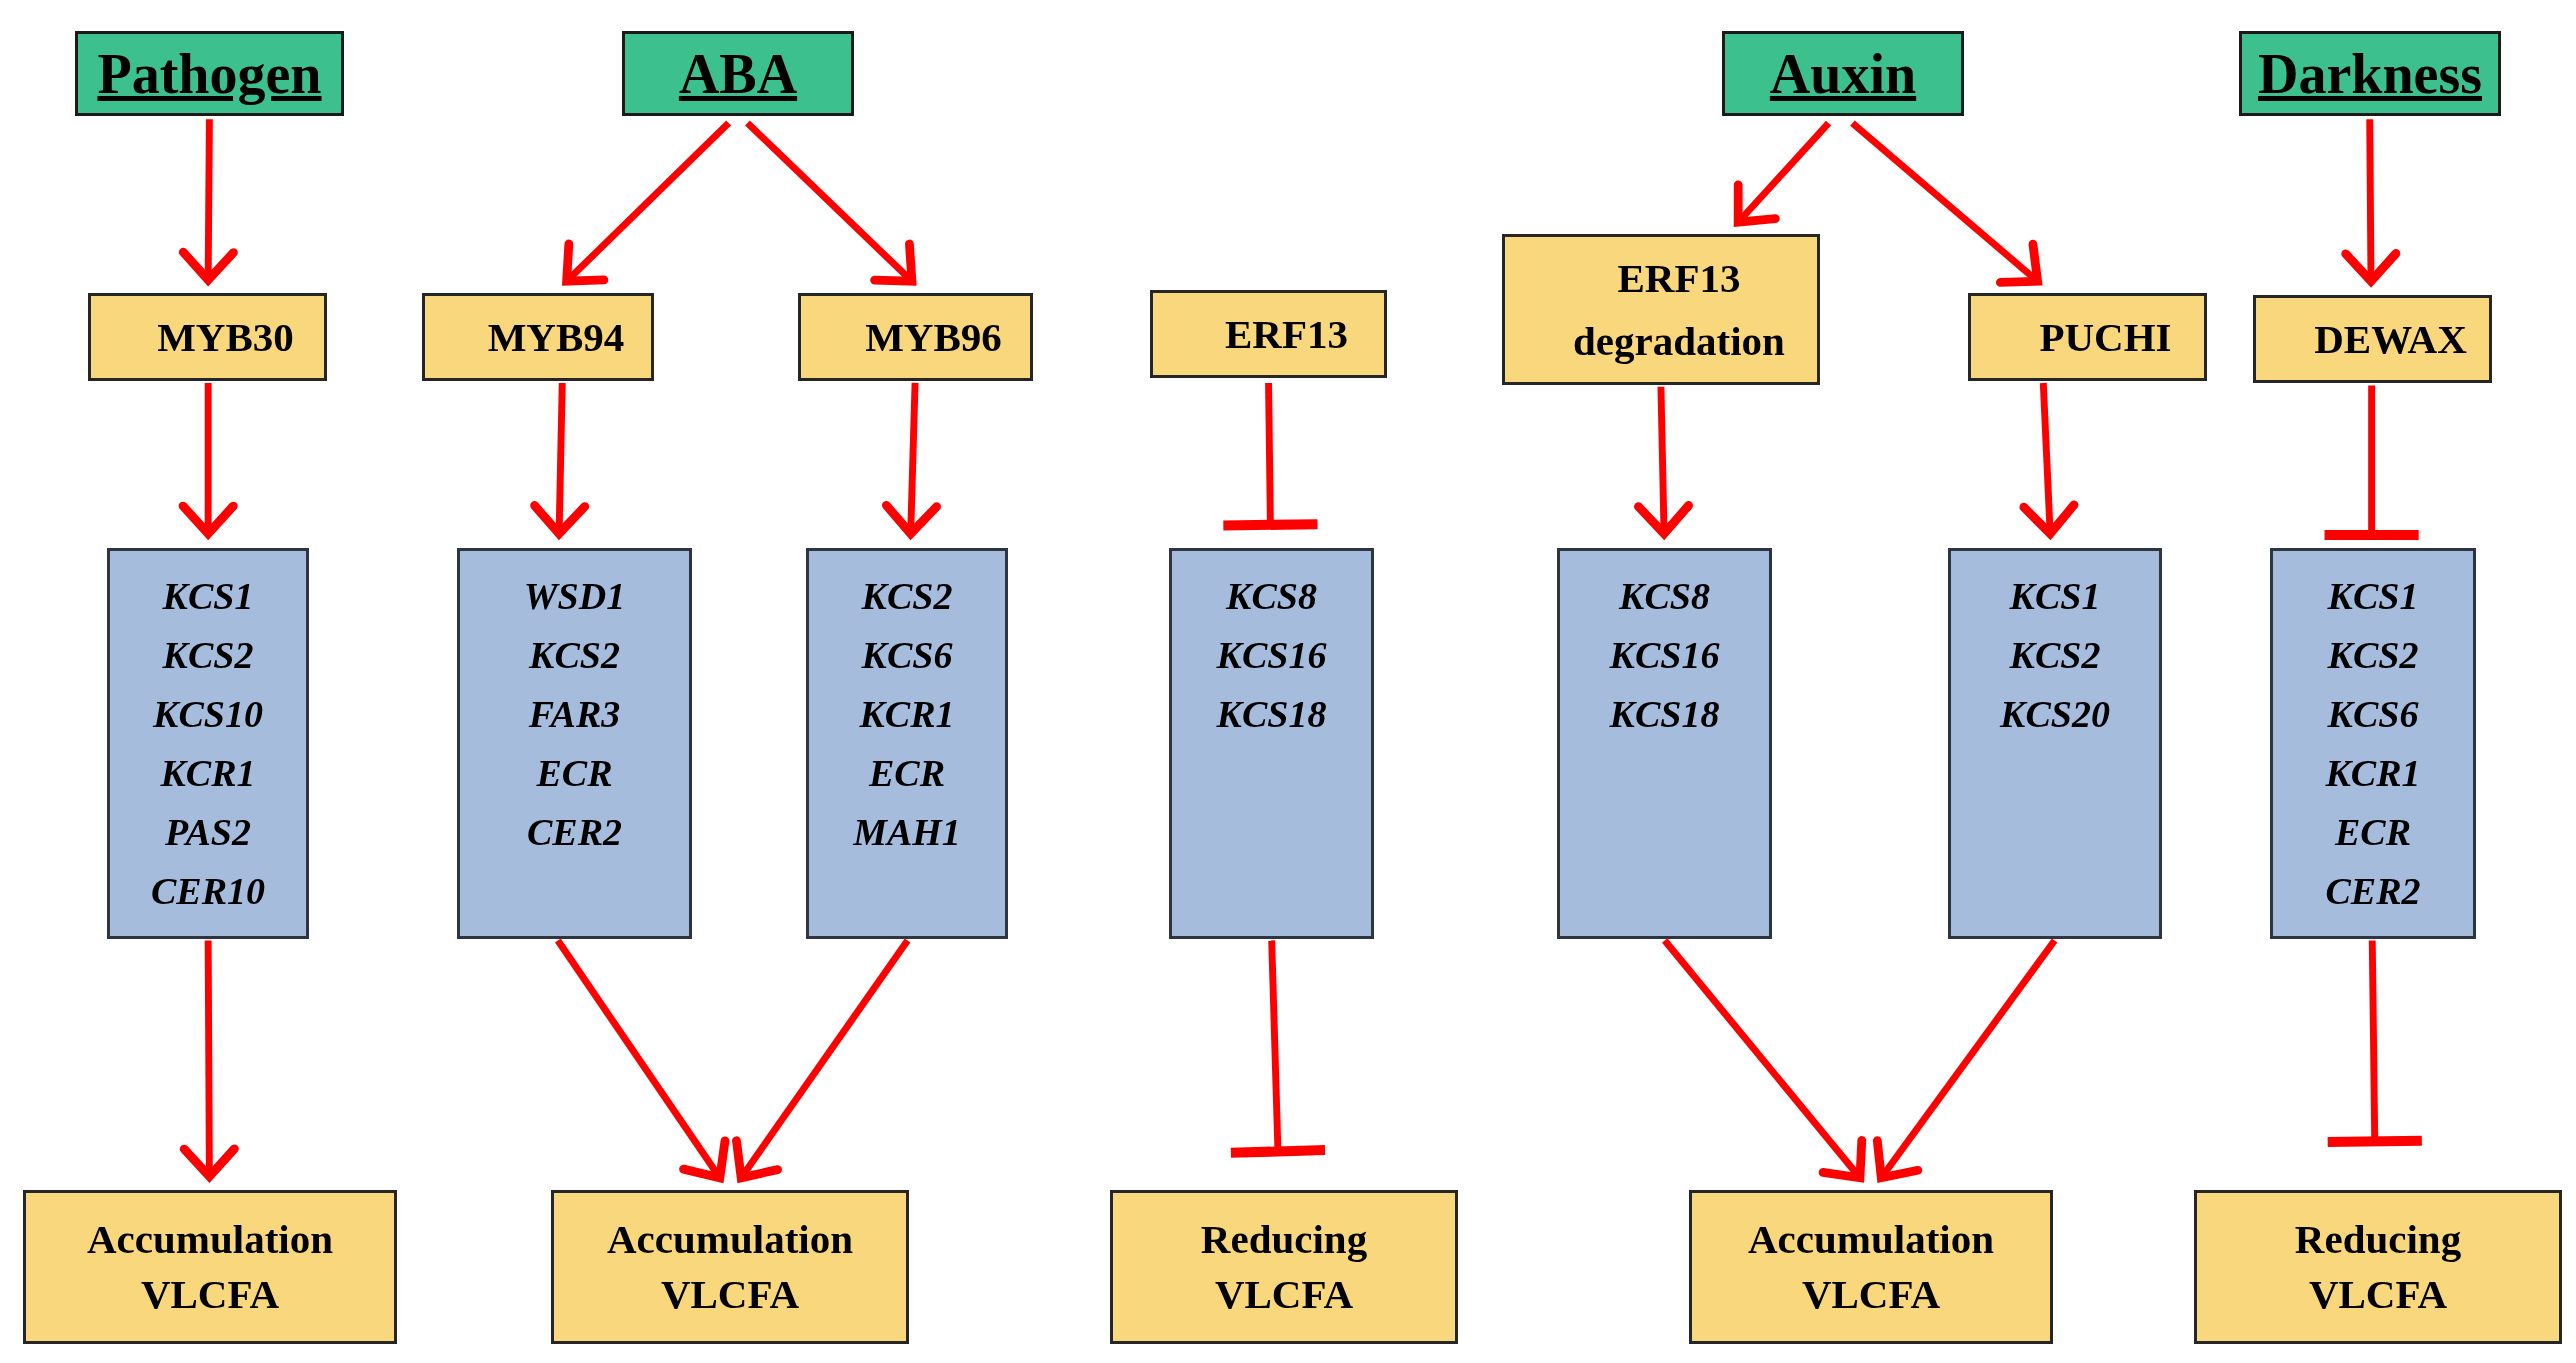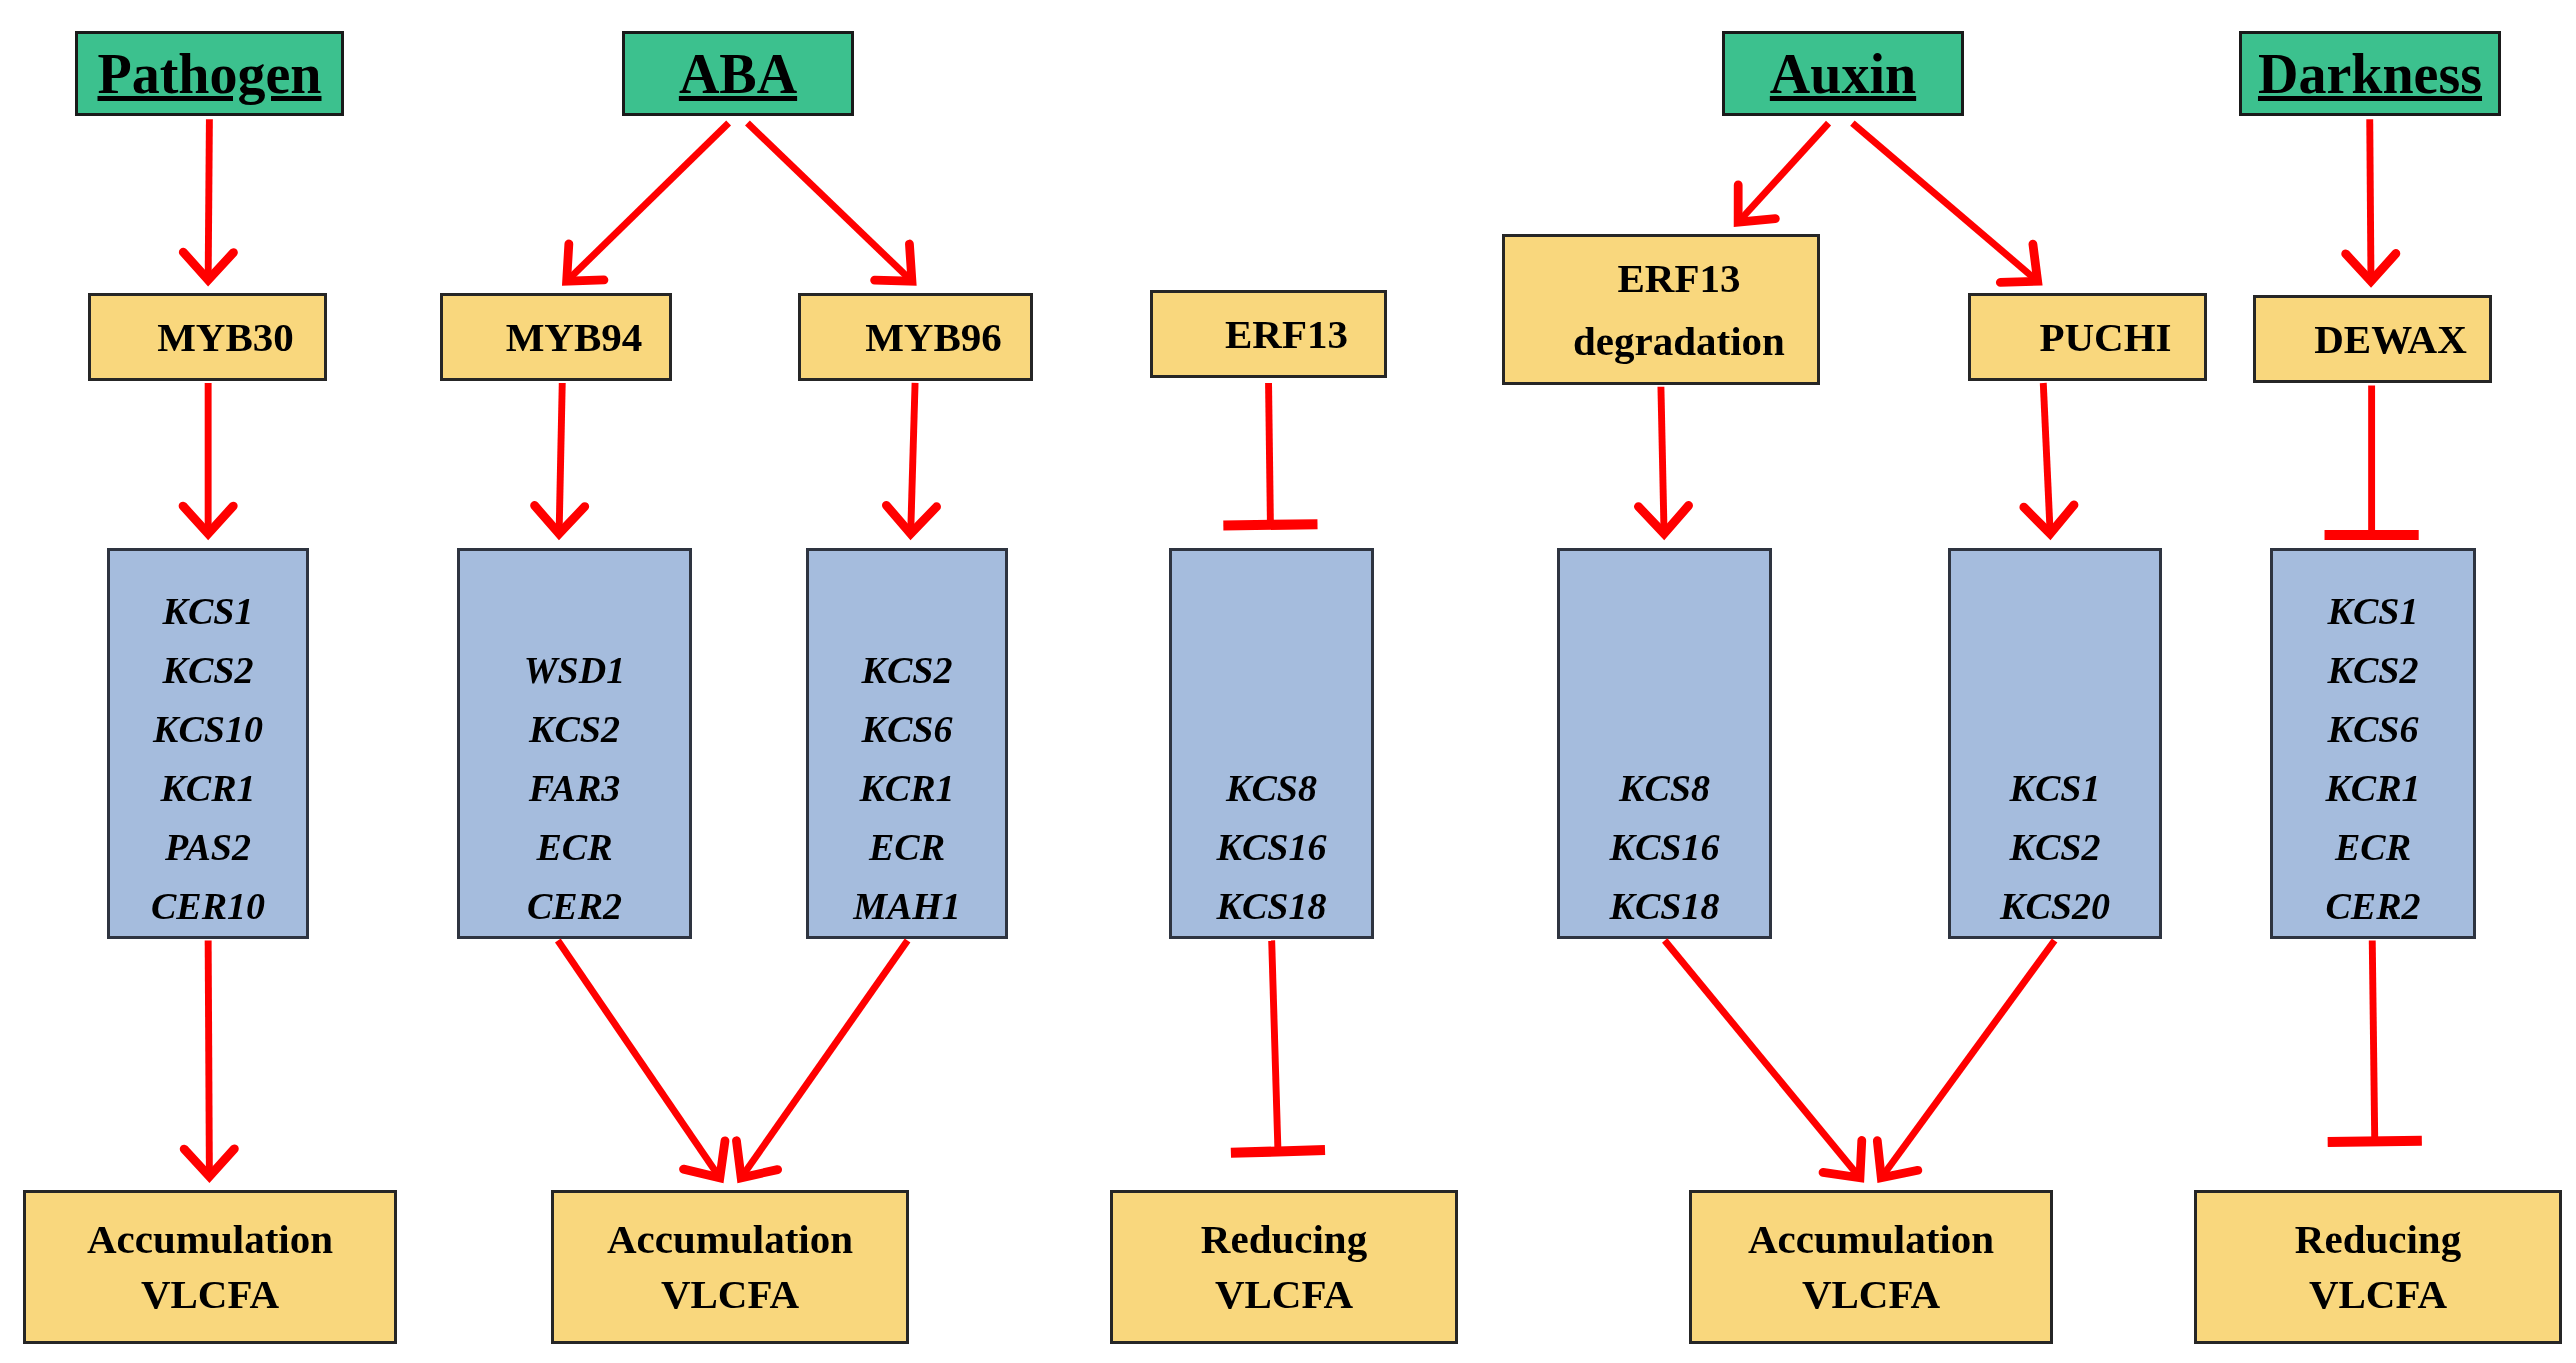--- a/index.html
+++ b/index.html
@@ -28,21 +28,21 @@
   .factor{
     background:var(--factor-bg,#f9d77d);
     border:3.1px solid var(--factor-border,#262626);
     font-size:41px;
     line-height:60px;
     padding-left:36px;
   }
   .genes{
     background:var(--genes-bg,#a5bcdd);
     border:3.1px solid var(--genes-border,#2e3440);
-    justify-content:flex-end;
+    justify-content:flex-start;
     padding-top:16.3px;
     font-size:38px;
     font-style:italic;
     line-height:59px;
   }
   .outcome{
     background:var(--factor-bg,#f9d77d);
     border:3.1px solid var(--factor-border,#262626);
     font-size:41px;
     line-height:55px;
@@ -65,21 +65,21 @@
   <div class="box stimulus" style="left:622px;top:31px;width:232px;height:85px;">
       <span>ABA</span>
     </div>
   <div class="box stimulus" style="left:2239px;top:31px;width:262px;height:85px;">
       <span>Darkness</span>
     </div>
 
   <div class="box factor" style="left:88px;top:293px;width:239px;height:88px;">
       <span>MYB30</span>
     </div>
-  <div class="box factor" style="left:440px;top:293px;width:232px;height:88px;">
+  <div class="box factor" style="left:422px;top:293px;width:232px;height:88px;">
       <span>MYB94</span>
     </div>
   <div class="box factor" style="left:798px;top:293px;width:235px;height:88px;">
       <span>MYB96</span>
     </div>
   <div class="box factor" style="left:1150px;top:290px;width:237px;height:88px;">
       <span>ERF13</span>
     </div>
   <div class="box factor" style="left:1502px;top:234px;width:318px;height:151px;line-height:63px;">
     <span>ERF13</span>

